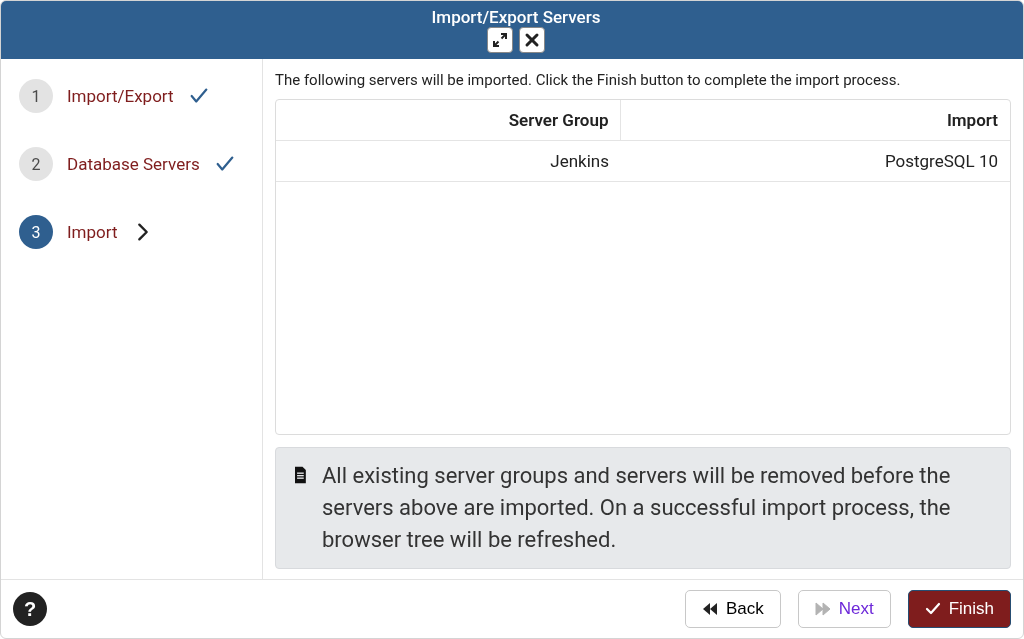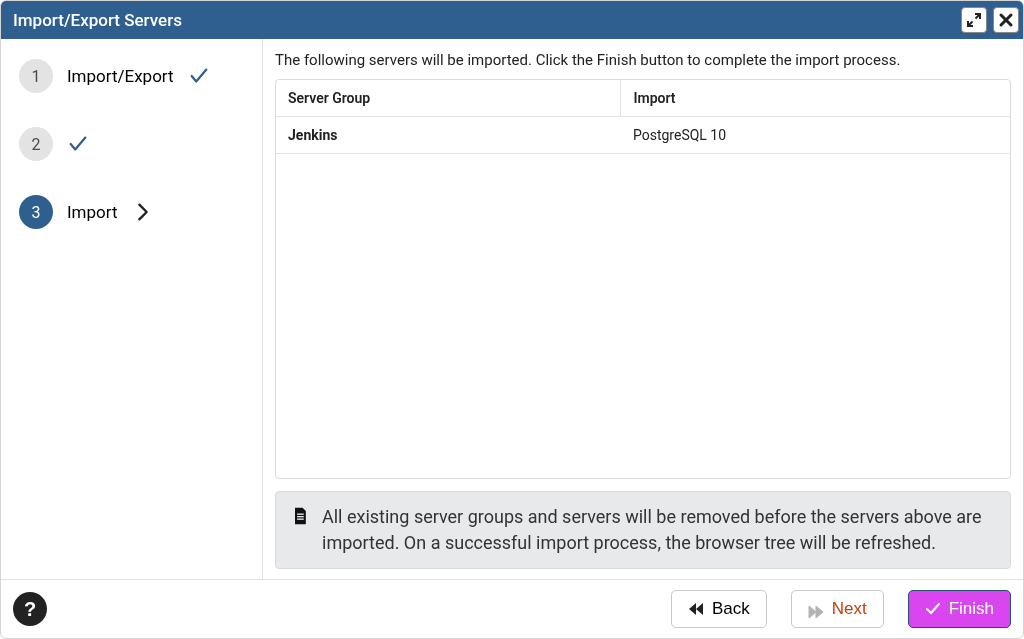--- a/index.html
+++ b/index.html
@@ -20,20 +20,21 @@
     overflow: hidden;
   }
   .titlebar {
     background: #2f5f8f;
     color: #fff;
     display: flex;
     align-items: center;
     justify-content: space-between;
     padding: 6px 4px 6px 12px;
     min-height: 38px;
+    flex-direction: column;
   }
   .titlebar-title {
     font-size: 17px;
     font-weight: 500;
   }
   .titlebar-buttons {
     display: flex;
     gap: 6px;
   }
   .titlebar-btn {
@@ -78,21 +79,21 @@
     font-size: 16px;
     font-weight: 400;
     flex-shrink: 0;
   }
   .step.active .step-bullet {
     background: #2f5f8f;
     color: #fff;
   }
   .step-label {
     font-size: 17px;
-    color: #000000;
+    color: #7f1d1d;
   }
   .step-icon {
     display: flex;
     align-items: center;
   }
   .step-icon svg { width: 22px; height: 22px; }
   .check-stroke { stroke: #2f5f8f; }
   .chev-stroke { stroke: #222; }
   .main {
     flex: 1;
@@ -113,41 +114,41 @@
     overflow: hidden;
     display: flex;
     flex-direction: column;
     min-height: 0;
   }
   table.servers {
     width: 100%;
     border-collapse: collapse;
   }
   table.servers th, table.servers td {
-    text-align: left;
+    text-align: right;
     padding: 10px 12px;
     border-bottom: 1px solid #e4e4e4;
-    font-size: 14px;
+    font-size: 17px;
   }
   table.servers th {
     font-weight: 600;
     border-right: 1px solid #e4e4e4;
   }
   table.servers th:last-child { border-right: none; }
-  table.servers td:first-child { width: 47%; font-weight: bold; }
+  table.servers td:first-child { width: 47%; }
   .alert {
     margin-top: 12px;
     background: #e7e9eb;
     border: 1px solid #d8dadd;
     border-radius: 4px;
     padding: 12px 14px;
     display: flex;
     gap: 12px;
     align-items: flex-start;
-    font-size: 18px;
+    font-size: 22px;
     color: #333;
     line-height: 1.45;
   }
   .alert-icon {
     flex-shrink: 0;
     margin-top: 2px;
   }
   .alert-icon svg { width: 20px; height: 20px; fill: #111; }
   .footer {
     border-top: 1px solid #e3e3e3;
@@ -164,42 +165,41 @@
     display: flex;
     align-items: center;
     justify-content: center;
     font-size: 20px;
     font-weight: 700;
     cursor: pointer;
     border: none;
   }
   .footer-right {
     display: flex;
-    gap: 24px;
+    gap: 17px;
   }
   .btn {
     display: inline-flex;
     align-items: center;
     gap: 8px;
     padding: 8px 16px;
     border: 1px solid #c8c8c8;
     border-radius: 5px;
     background: #fff;
     font-size: 17px;
     cursor: pointer;
   }
   .btn.disabled {
-    color: #c2410c;
+    color: #6d28d9;
     cursor: default;
-    align-items: flex-end;
   }
   .btn.disabled svg { stroke: #b3b3b3; fill: #b3b3b3; }
   .btn svg { width: 16px; height: 14px; }
   .btn-primary {
-    background: #d946ef;
+    background: #7f1d1d;
     color: #fff;
     border-color: #264d72;
   }
   .btn-primary svg { stroke: #fff; }
 </style>
 </head>
 <body>
 
 <div class="dialog">
 
@@ -232,20 +232,21 @@
         <div class="step-label">Import/Export</div>
         <div class="step-icon">
           <svg viewBox="0 0 24 24" fill="none">
               <path class="check-stroke" d="M4 12 L9 18 L20 5" stroke-width="2.4" stroke-linecap="round" stroke-linejoin="round"></path>
             </svg>
         </div>
       </div>
 
       <div class="step">
         <div class="step-bullet">2</div>
+        <div class="step-label">Database Servers</div>
         <div class="step-icon">
           <svg viewBox="0 0 24 24" fill="none">
               <path class="check-stroke" d="M4 12 L9 18 L20 5" stroke-width="2.4" stroke-linecap="round" stroke-linejoin="round"></path>
             </svg>
         </div>
       </div>
 
       <div class="step active">
         <div class="step-bullet">3</div>
         <div class="step-label">Import</div>

